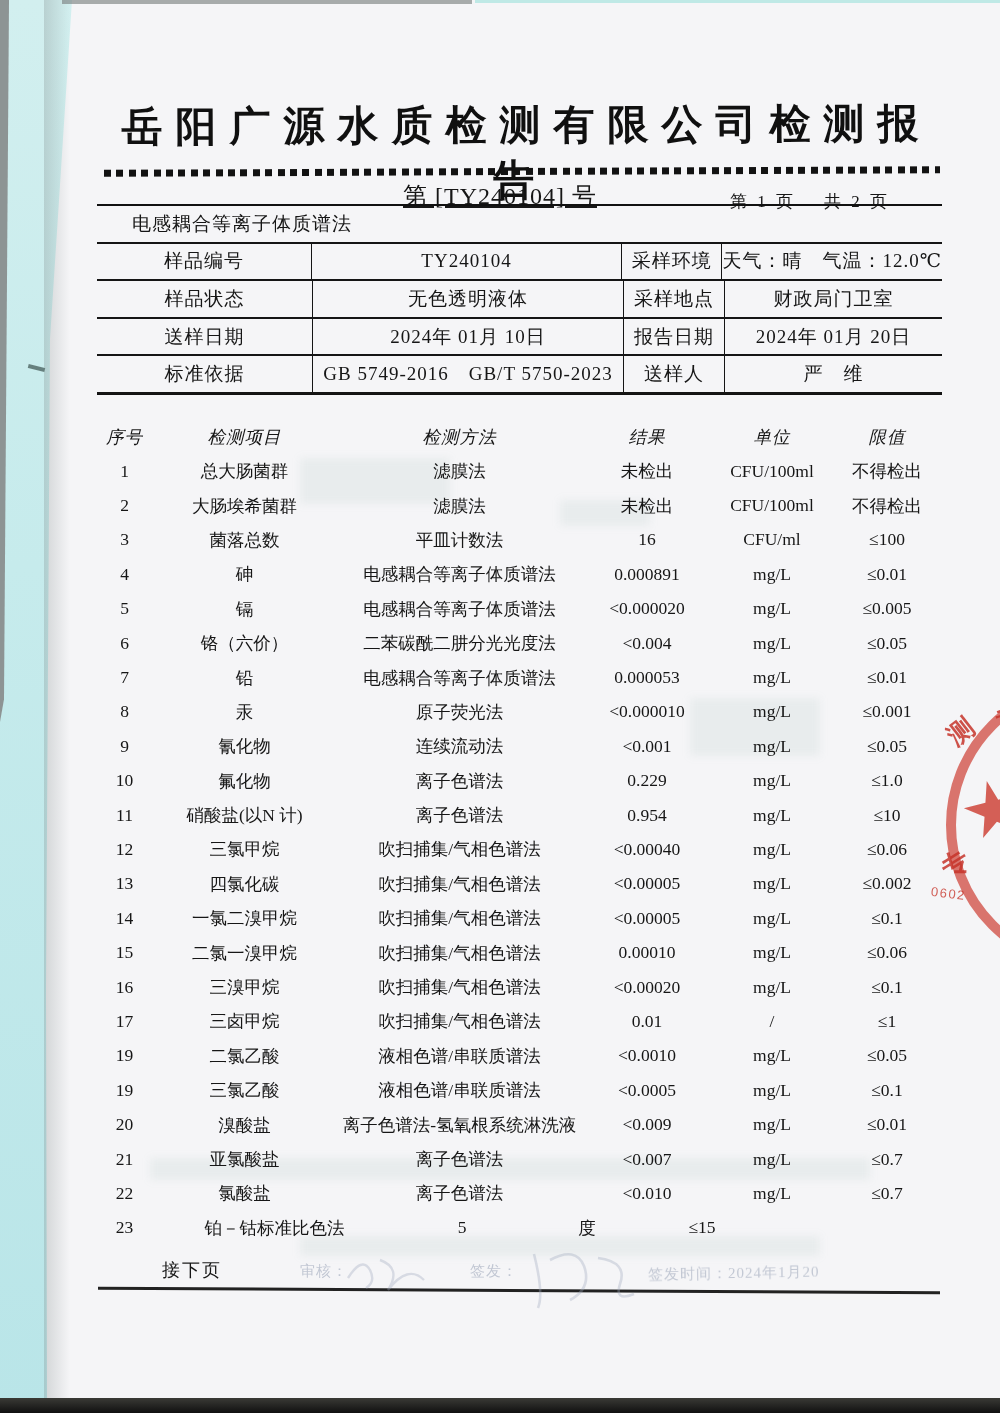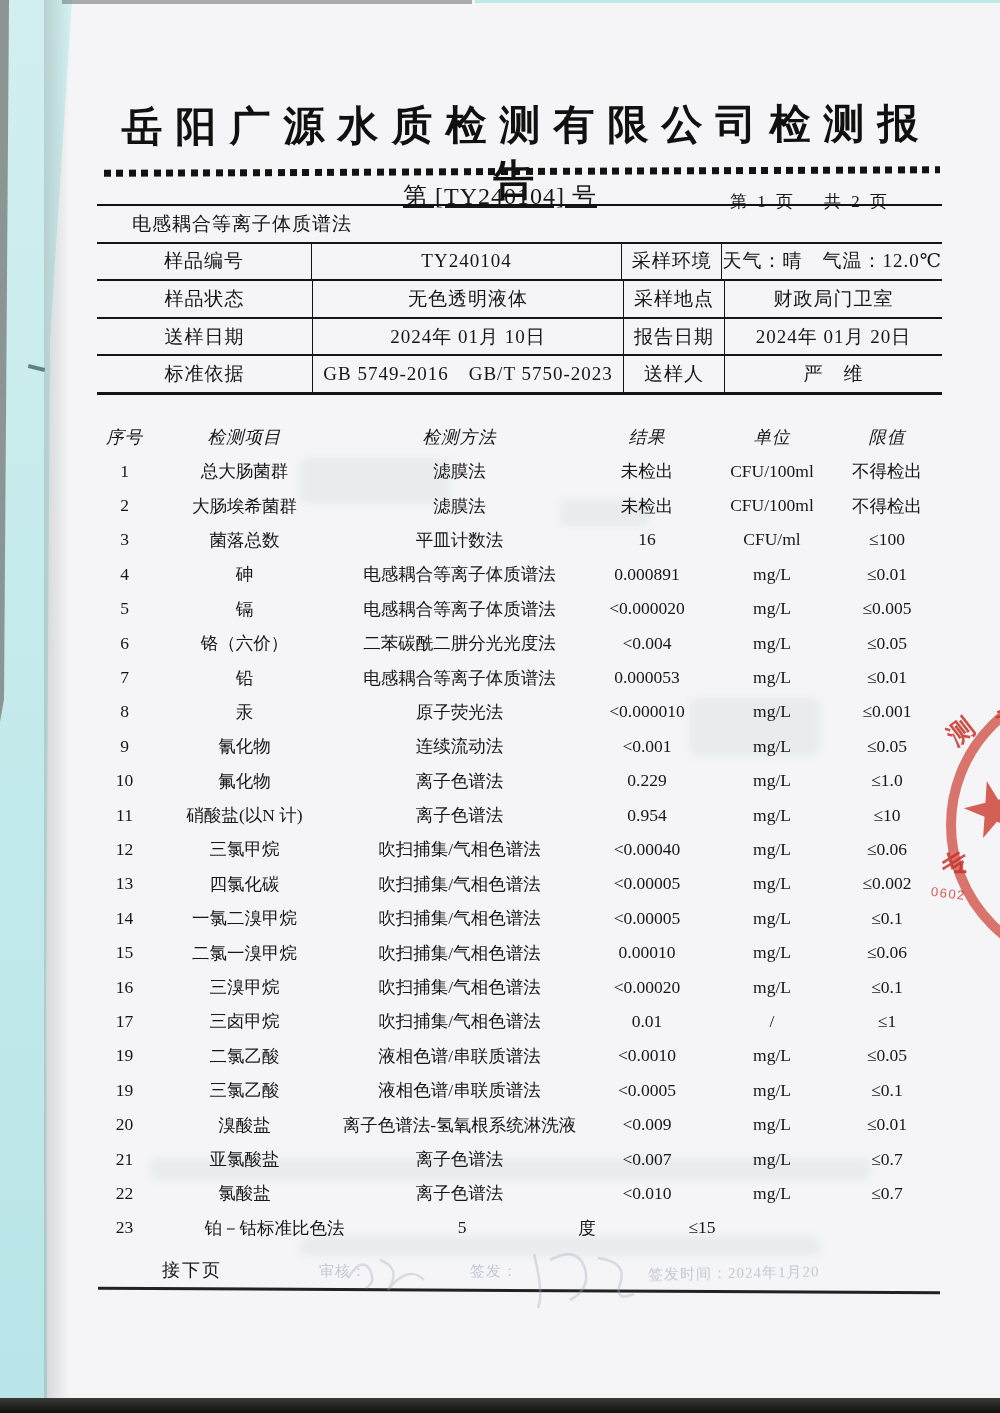--- a/index.html
+++ b/index.html
@@ -69,21 +69,21 @@
 
   
   .smudge{position:absolute;background:rgba(110,150,148,.09);filter:blur(4px);z-index:3;}
   .sm1{left:300px;top:458px;width:150px;height:46px;}
   .sm2{left:560px;top:500px;width:90px;height:26px;}
   .sm3{left:690px;top:698px;width:130px;height:58px;}
   .sm4{left:150px;top:1158px;width:720px;height:22px;}
   .sm5{left:300px;top:1236px;width:520px;height:20px;}
   .ghost-footer{position:absolute;top:1262px;font-size:15px;color:#98a2b6;opacity:.55;
     filter:blur(.6px);z-index:3;letter-spacing:1px;}
-  .gf1{left:300px;margin-left:19px;}.gf2{left:470px;}.gf3{left:648px;top:1264px;transform:rotate(-1deg);}
+  .gf1{left:300px;}.gf2{left:470px;}.gf3{left:648px;top:1264px;transform:rotate(-1deg);}
   .ghost-sign{position:absolute;z-index:3;opacity:.5;}
 
   
   .stamp-arc{position:absolute;left:946px;top:679px;width:272px;height:272px;border-radius:50%;
     border:10px solid rgba(206,66,55,.72);z-index:5;}
   .stamp-star{position:absolute;left:964px;top:780px;width:60px;height:60px;background:rgba(205,62,50,.82);
     clip-path:polygon(50% 0%,61% 35%,98% 35%,68% 57%,79% 91%,50% 70%,21% 91%,32% 57%,2% 35%,39% 35%);
     transform:rotate(-14deg);z-index:5;}
   .stamp-char{position:absolute;color:rgba(198,52,42,.85);font-weight:bold;z-index:5;
     font-family:"Liberation Sans","DejaVu Sans",sans-serif;}

